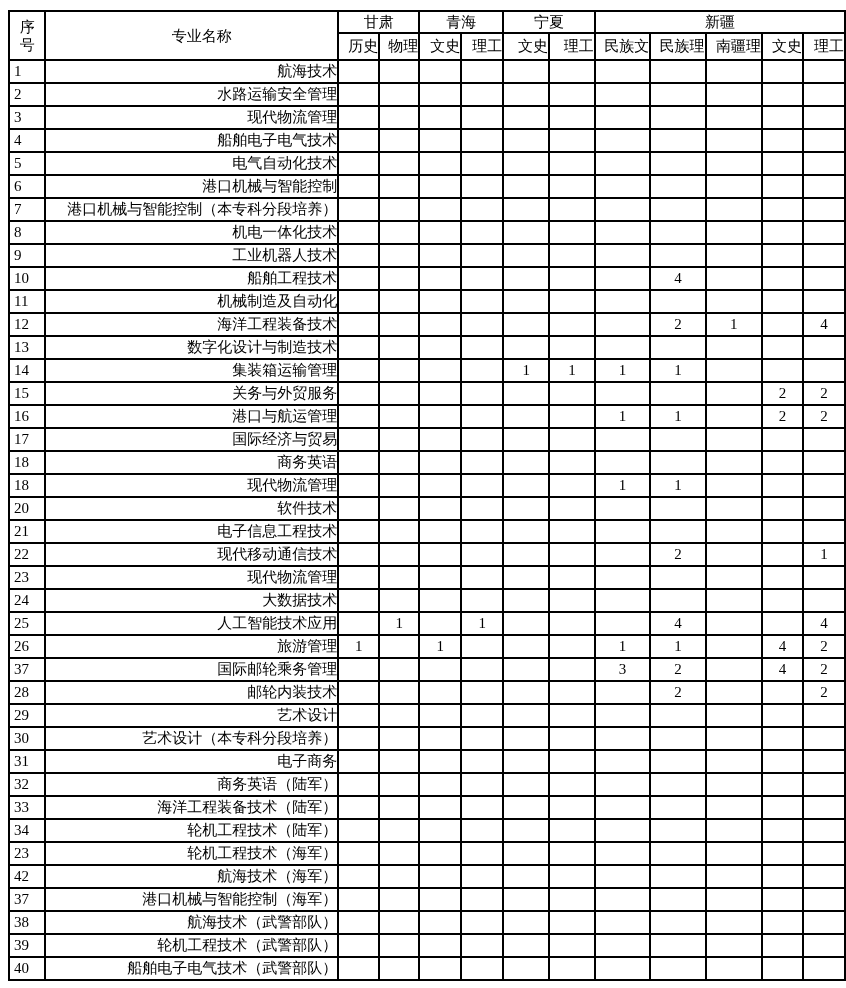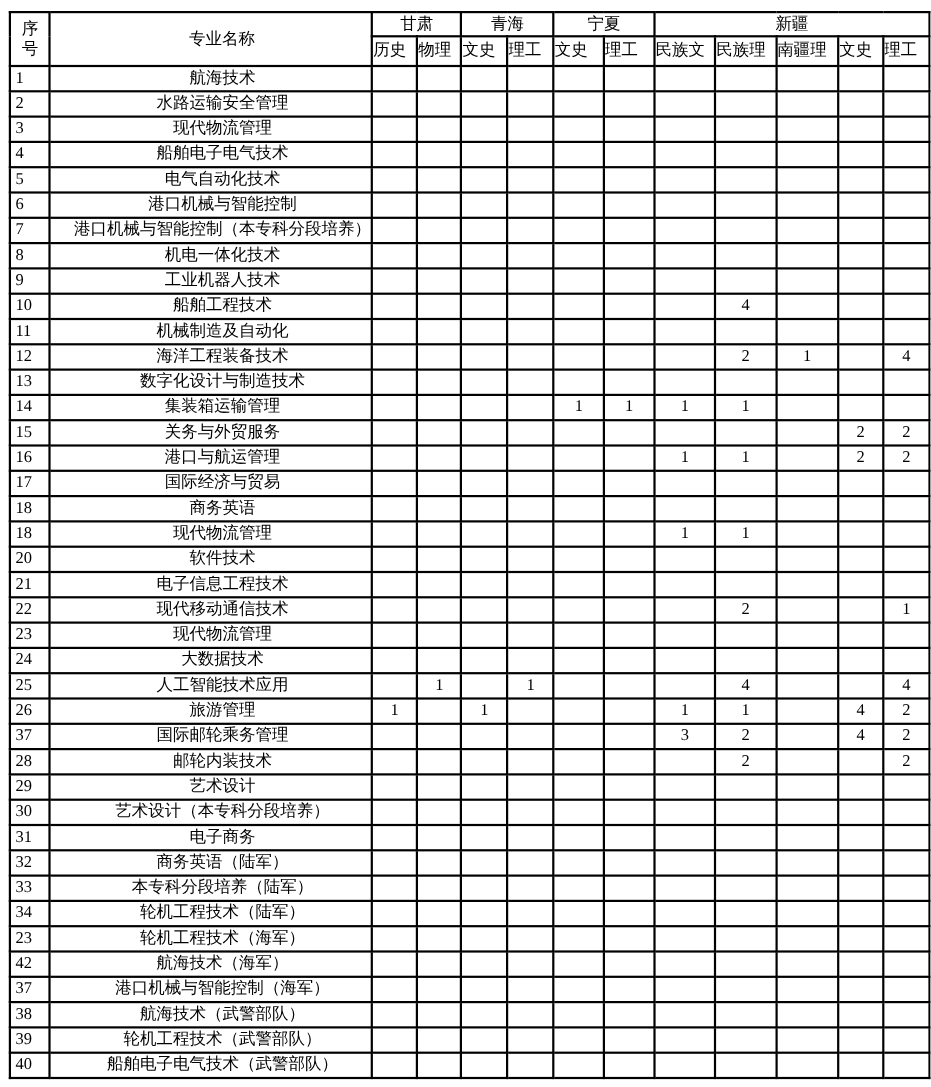--- a/index.html
+++ b/index.html
@@ -17,27 +17,27 @@
   th, td {
     border: 2px solid #000;
     font-family: "Liberation Serif", "DejaVu Serif", serif;
     font-size: 15px;
     font-weight: 400;
     color: #000;
     padding: 0;
     vertical-align: middle;
   }
   thead tr.group-row th { height: 20px; line-height: 20px; text-align: center; }
-  thead tr.sub-row th   { height: 25px; line-height: 25px; text-align: left; overflow: hidden; }
+  thead tr.sub-row th   { height: 25px; line-height: 25px; text-align: right; overflow: hidden; }
   th.serial-header { text-align: center; }
   th.serial-header div { line-height: 18px; }
   th.major-header { text-align: left; padding-left: 20px; }
   tbody td { height: 21px; line-height: 21px; overflow: hidden; }
   td.no-cell    { text-align: left; padding-left: 4px; }
-  td.major-cell { text-align: center; padding-left: 21px; white-space: nowrap; overflow: visible; }
+  td.major-cell { text-align: right; padding-left: 21px; white-space: nowrap; overflow: visible; }
   td.val-cell   { text-align: center; }
 </style>
 </head>
 <body>
 
 <table>
   <colgroup id="cols">
       <col style="width: 37px;">
       <col style="width: 275px;">
       <col style="width: 42px;">
@@ -554,21 +554,21 @@
         <td class="val-cell"></td>
         <td class="val-cell"></td>
         <td class="val-cell"></td>
         <td class="val-cell"></td>
         <td class="val-cell"></td>
         <td class="val-cell"></td>
         <td class="val-cell"></td>
       </tr>
       <tr>
         <td class="no-cell">33</td>
-        <td class="major-cell">本专科分段培养（陆军）</td>
+        <td class="major-cell">海洋工程装备技术（陆军）</td>
         <td class="val-cell"></td>
         <td class="val-cell"></td>
         <td class="val-cell"></td>
         <td class="val-cell"></td>
         <td class="val-cell"></td>
         <td class="val-cell"></td>
         <td class="val-cell"></td>
         <td class="val-cell"></td>
         <td class="val-cell"></td>
         <td class="val-cell"></td>

